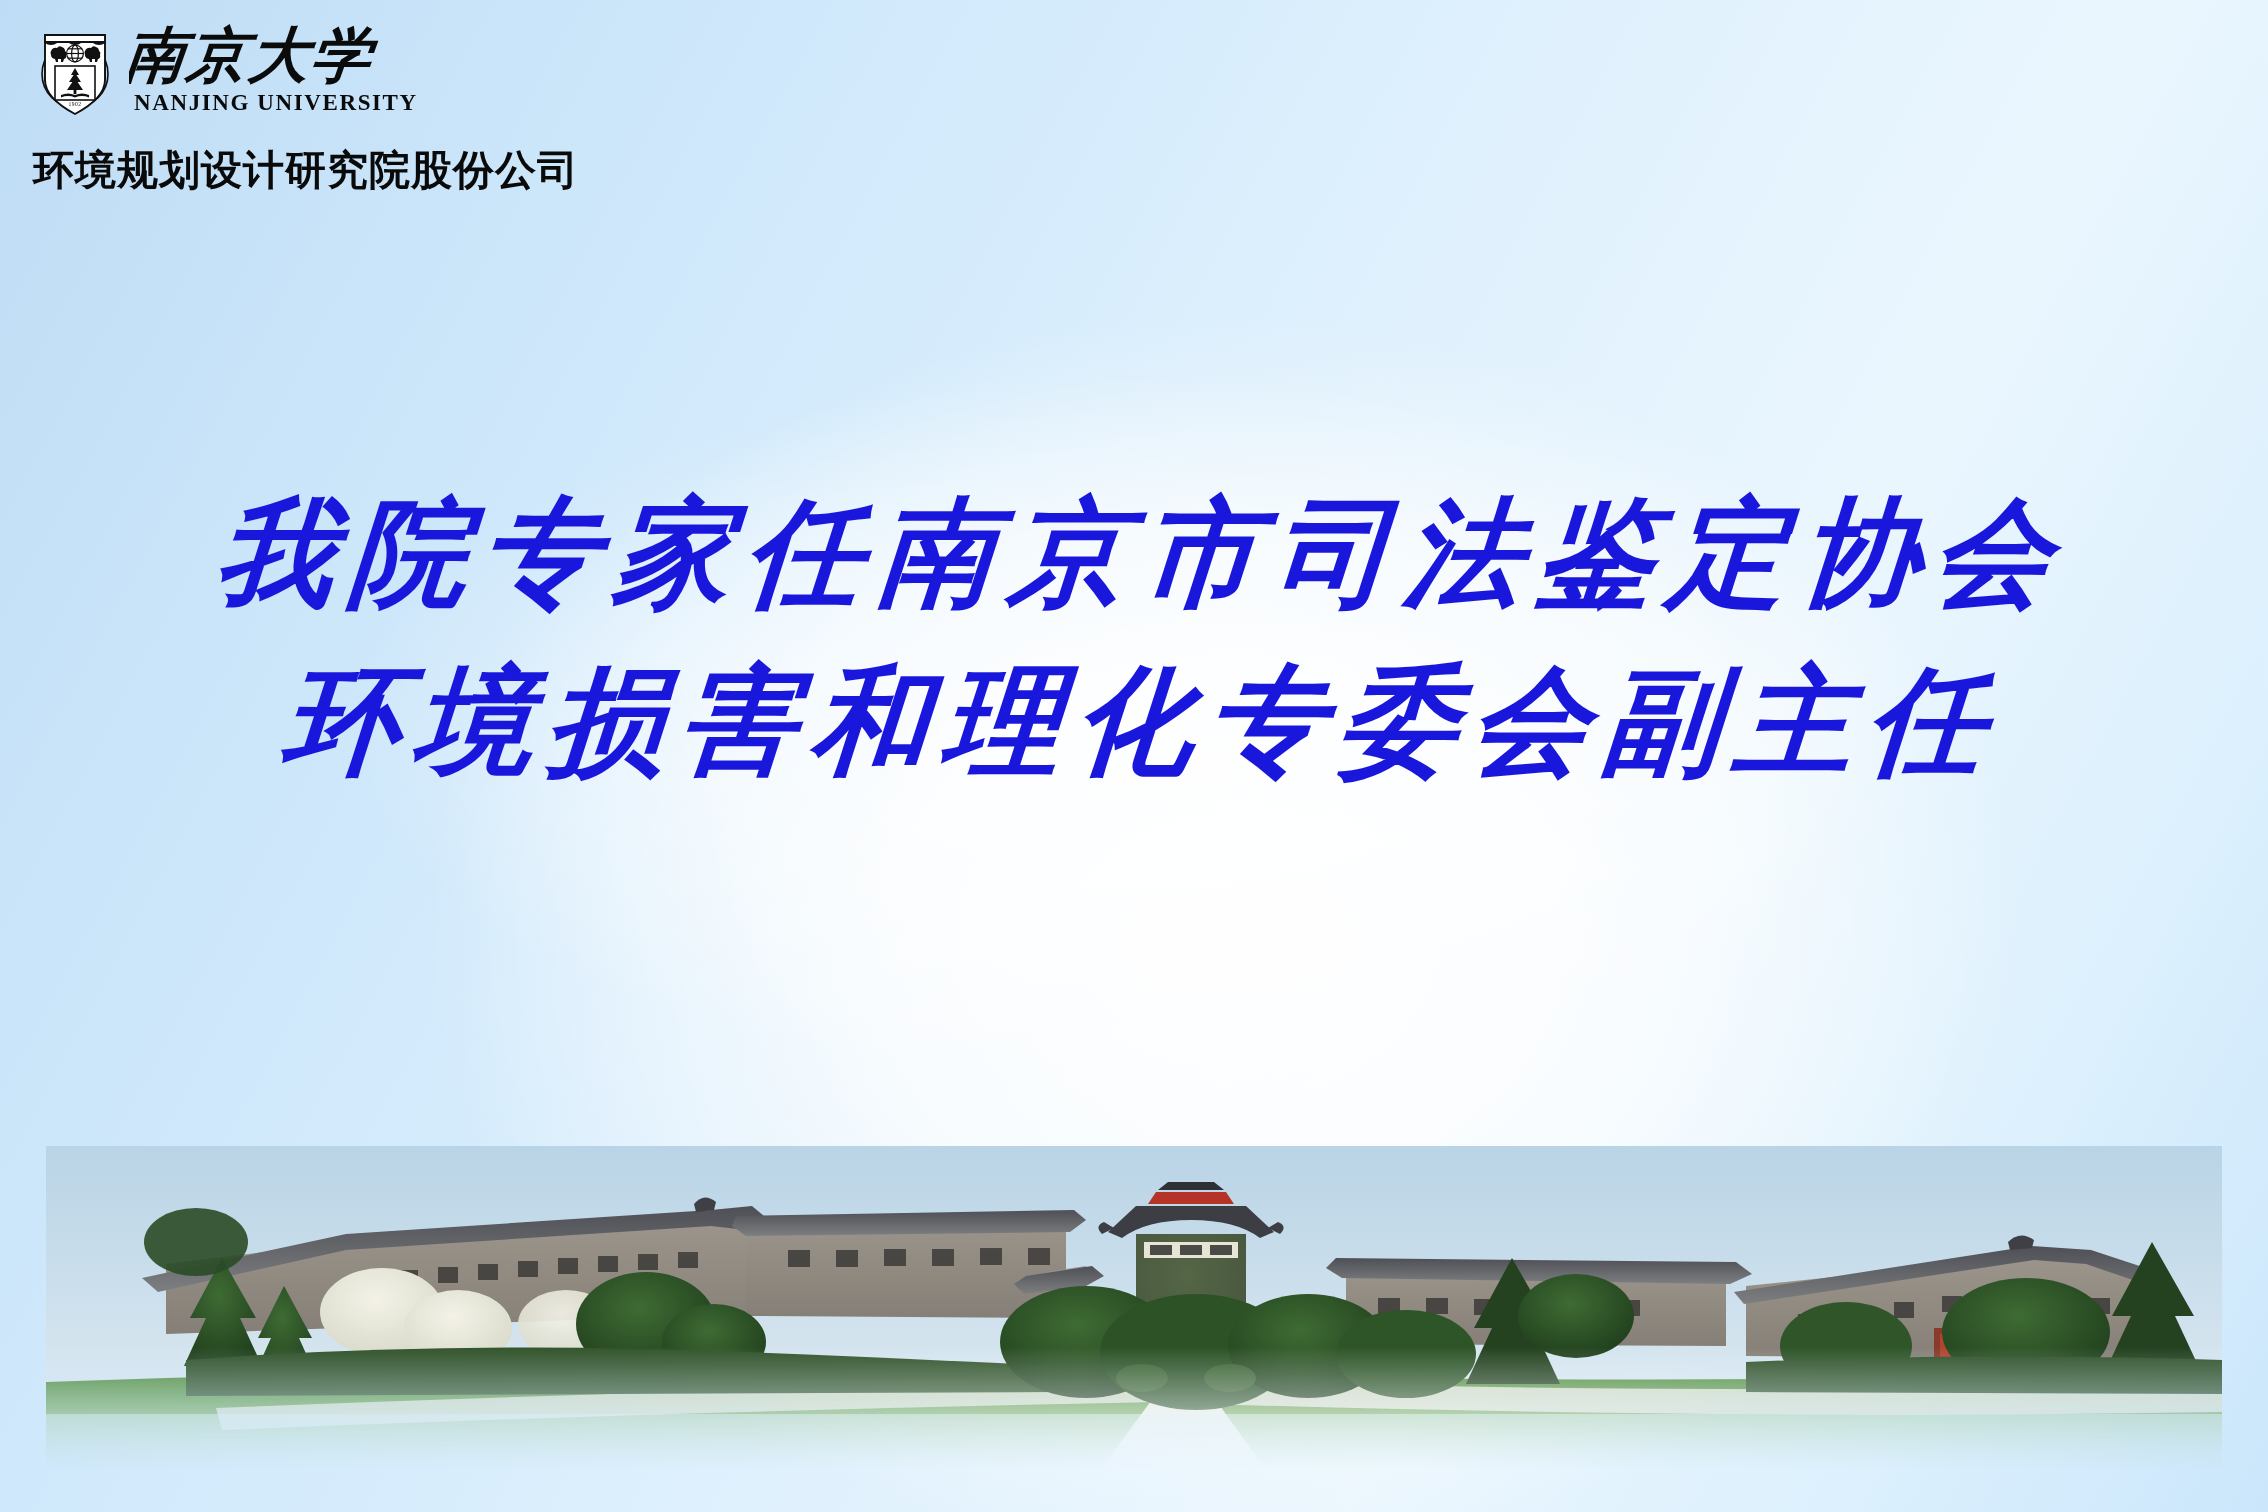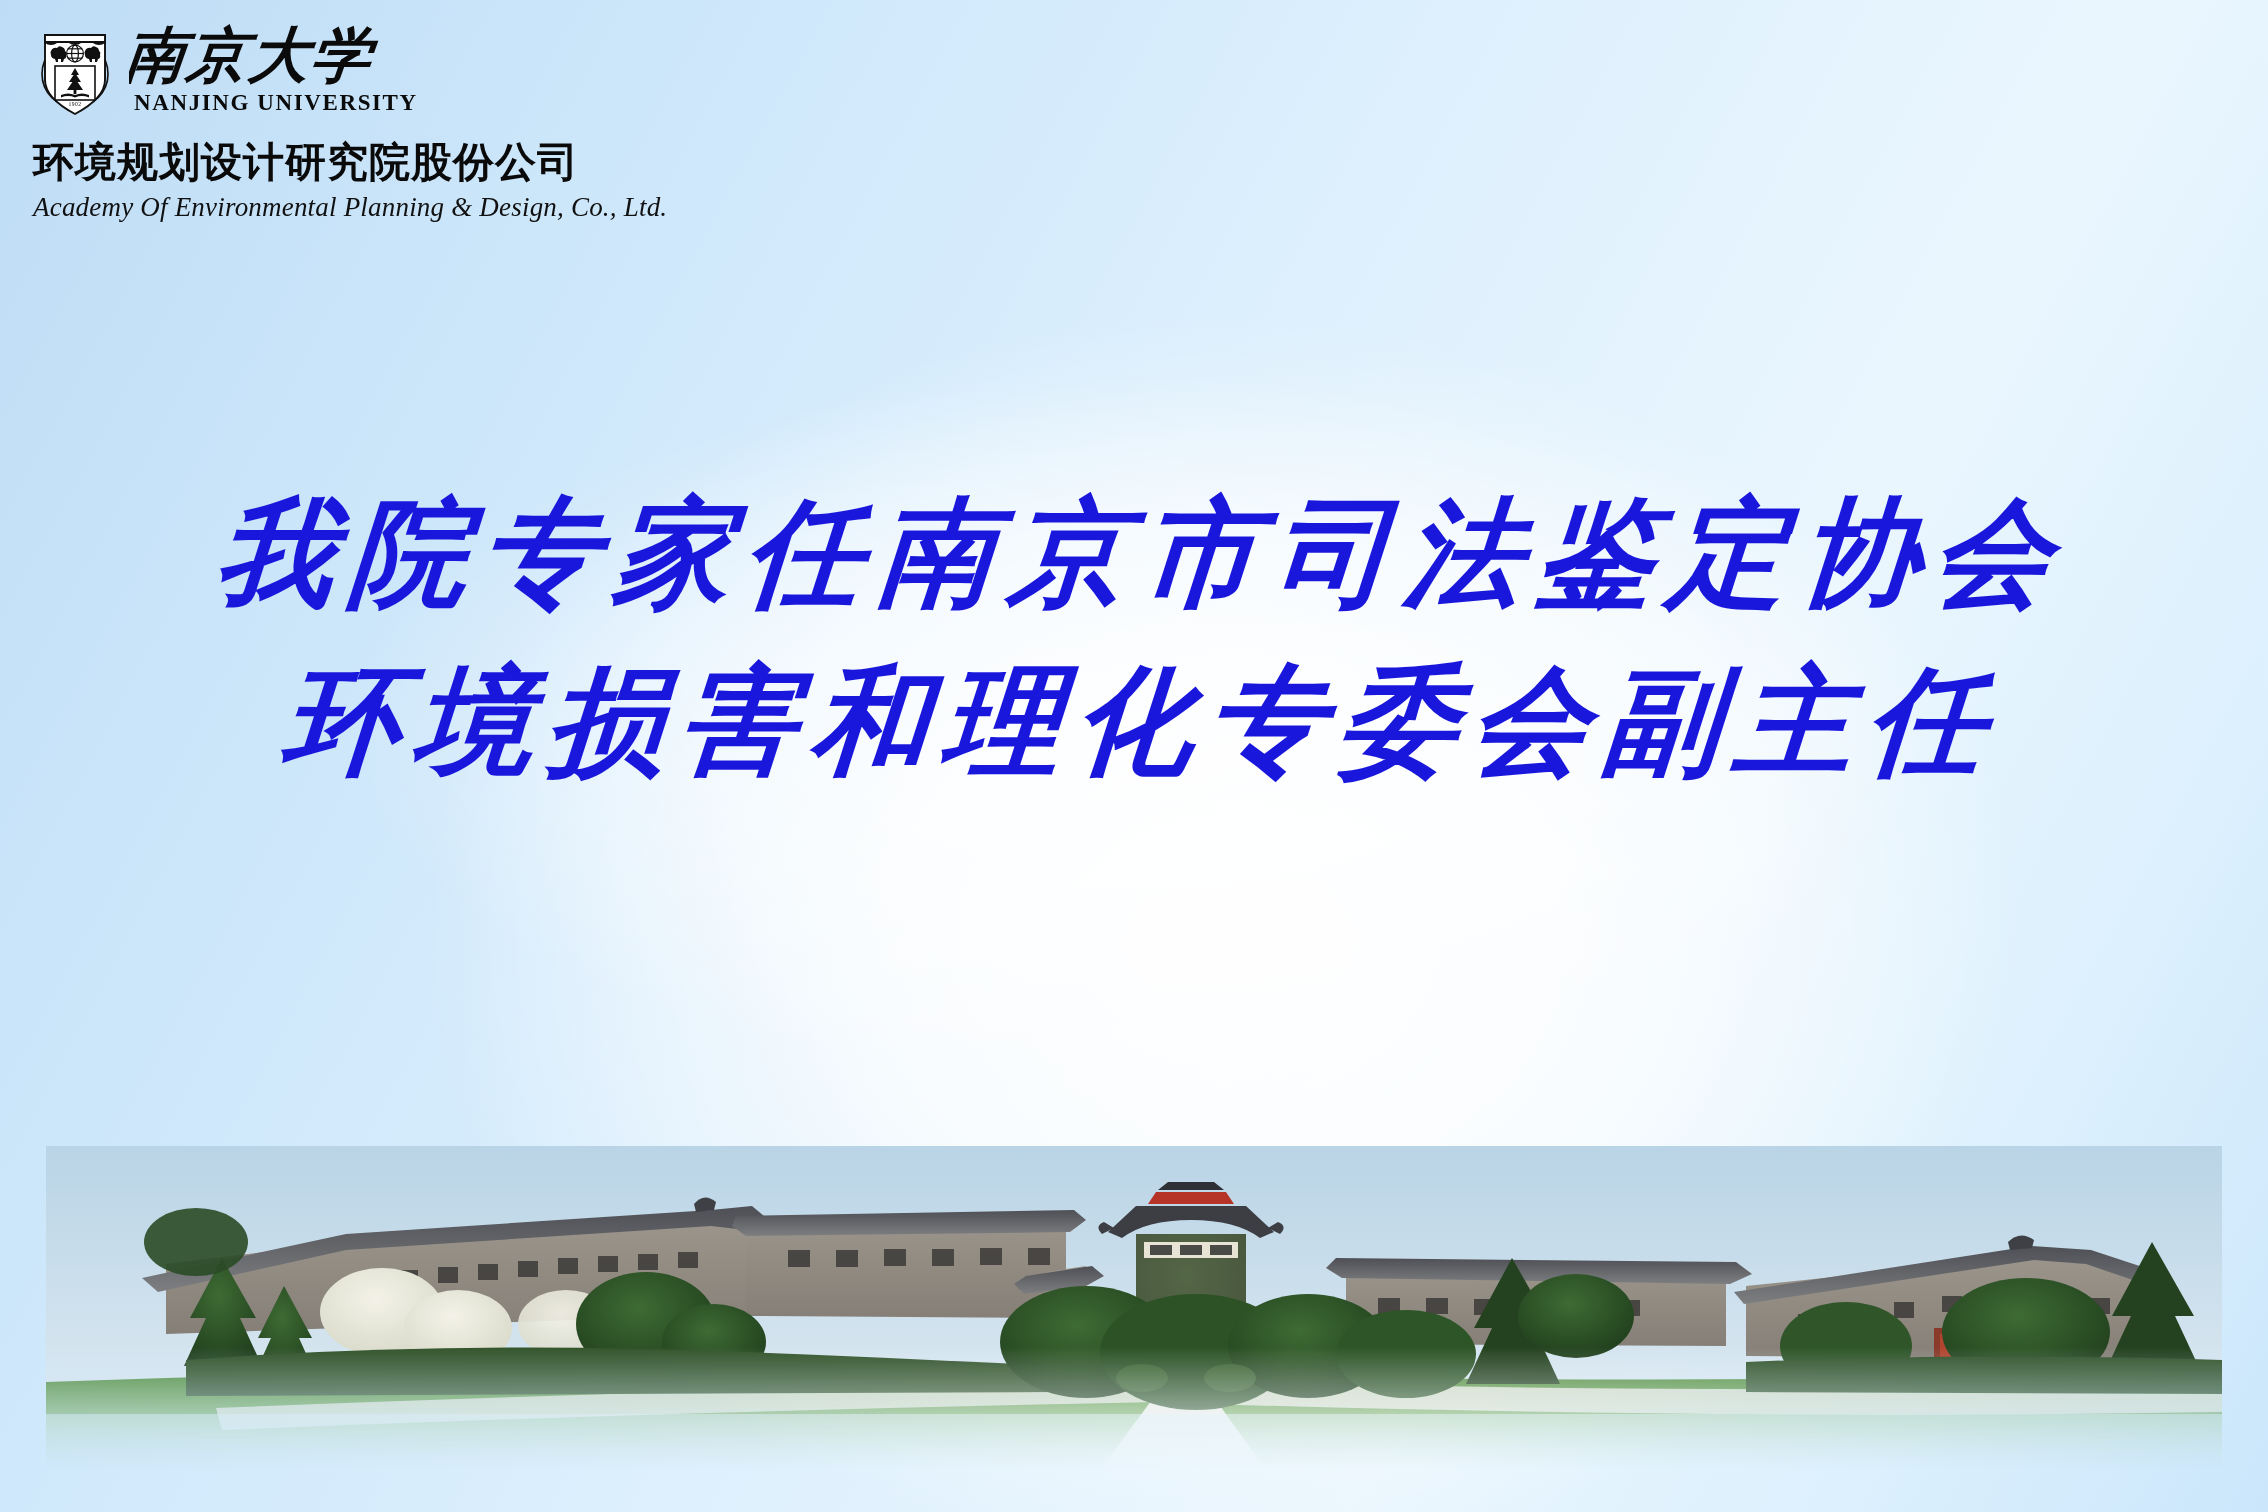--- a/index.html
+++ b/index.html
@@ -81,21 +81,21 @@
     margin-left: 5px;
     white-space: nowrap;
   }
   .cn-company {
     font-family: "DejaVu Sans", "Liberation Sans", sans-serif;
     font-weight: 700;
     font-size: 41px;
     line-height: 1.1;
     color: #0a0a0a;
     letter-spacing: 1px;
-    margin-top: 18px;
+    margin-top: 26px;
     white-space: nowrap;
   }
   .en-company {
     font-family: "Liberation Serif", serif;
     font-style: italic;
     font-size: 27px;
     color: #111111;
     margin-top: 7px;
     letter-spacing: 0.2px;
     white-space: nowrap;
@@ -199,21 +199,20 @@
       <div class="wordmark">
 
         <svg class="nju-script" viewBox="0 0 290 68">
           <text x="0" y="56" font-family="DejaVu Sans, sans-serif" font-size="60" font-weight="700" font-style="italic" fill="#0b0b0b" letter-spacing="2" transform="skewX(-6)">南京大学</text>
         </svg>
         <div class="nju-latin">NANJING   UNIVERSITY</div>
       </div>
     </div>
 
     <div class="cn-company">环境规划设计研究院股份公司</div>
-    <div class="en-company">Academy Of Environmental Planning &amp; Design, Co., Ltd.</div>
   </div>
 
   <div class="title-area">
     <div class="title-line">我院专家任南京市司法鉴定协会</div>
     <div class="title-line">环境损害和理化专委会副主任</div>
   </div>
 
   <div class="photo-wrap">
     <div class="photo">
       <svg viewBox="0 0 2176 324" preserveAspectRatio="none">

